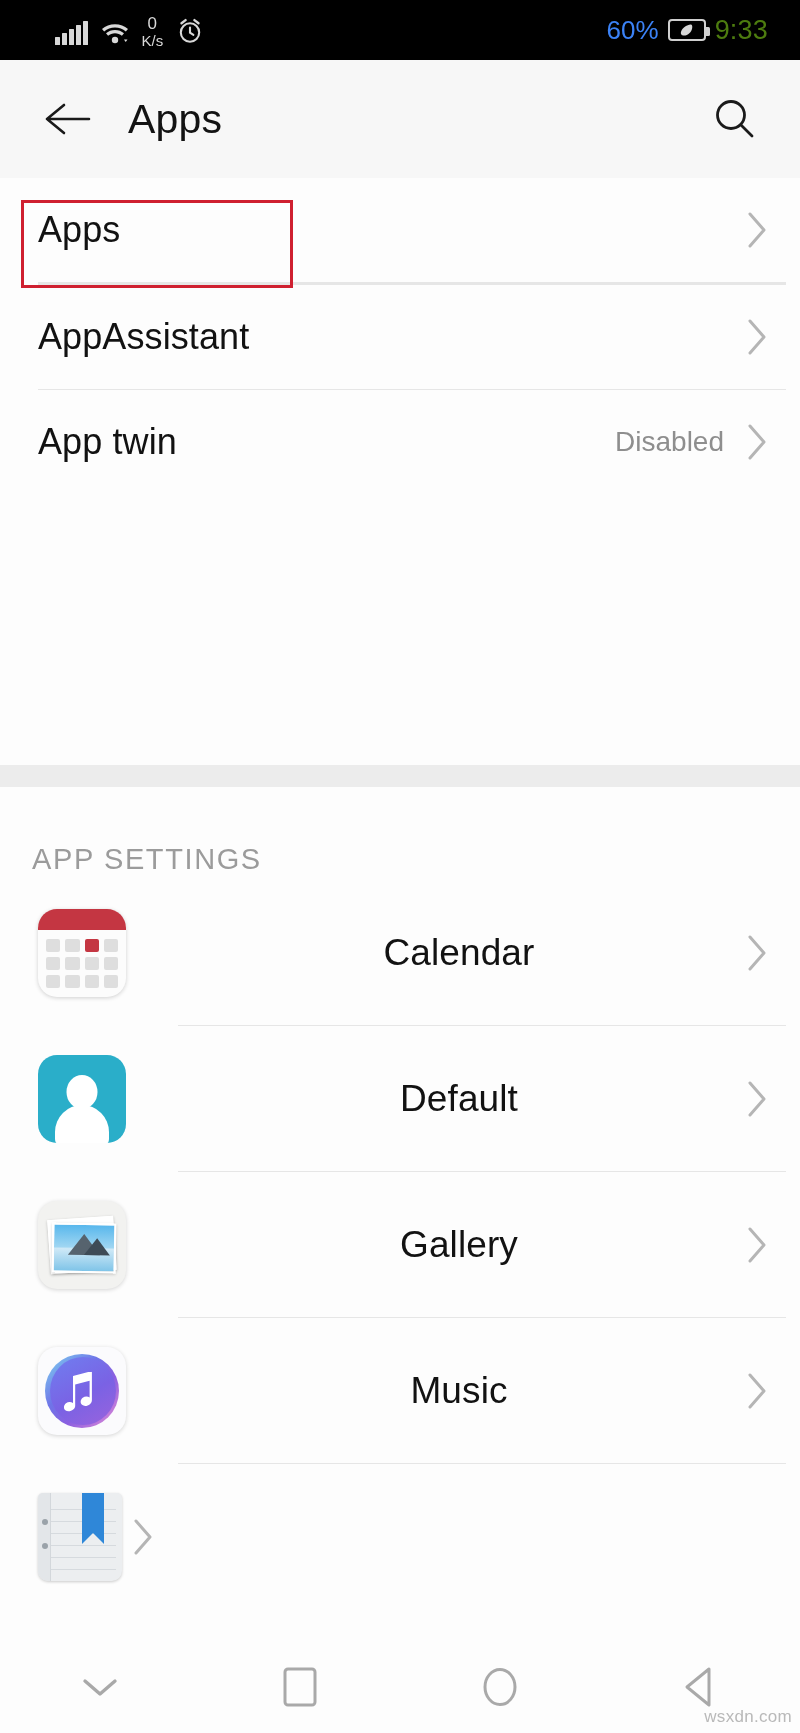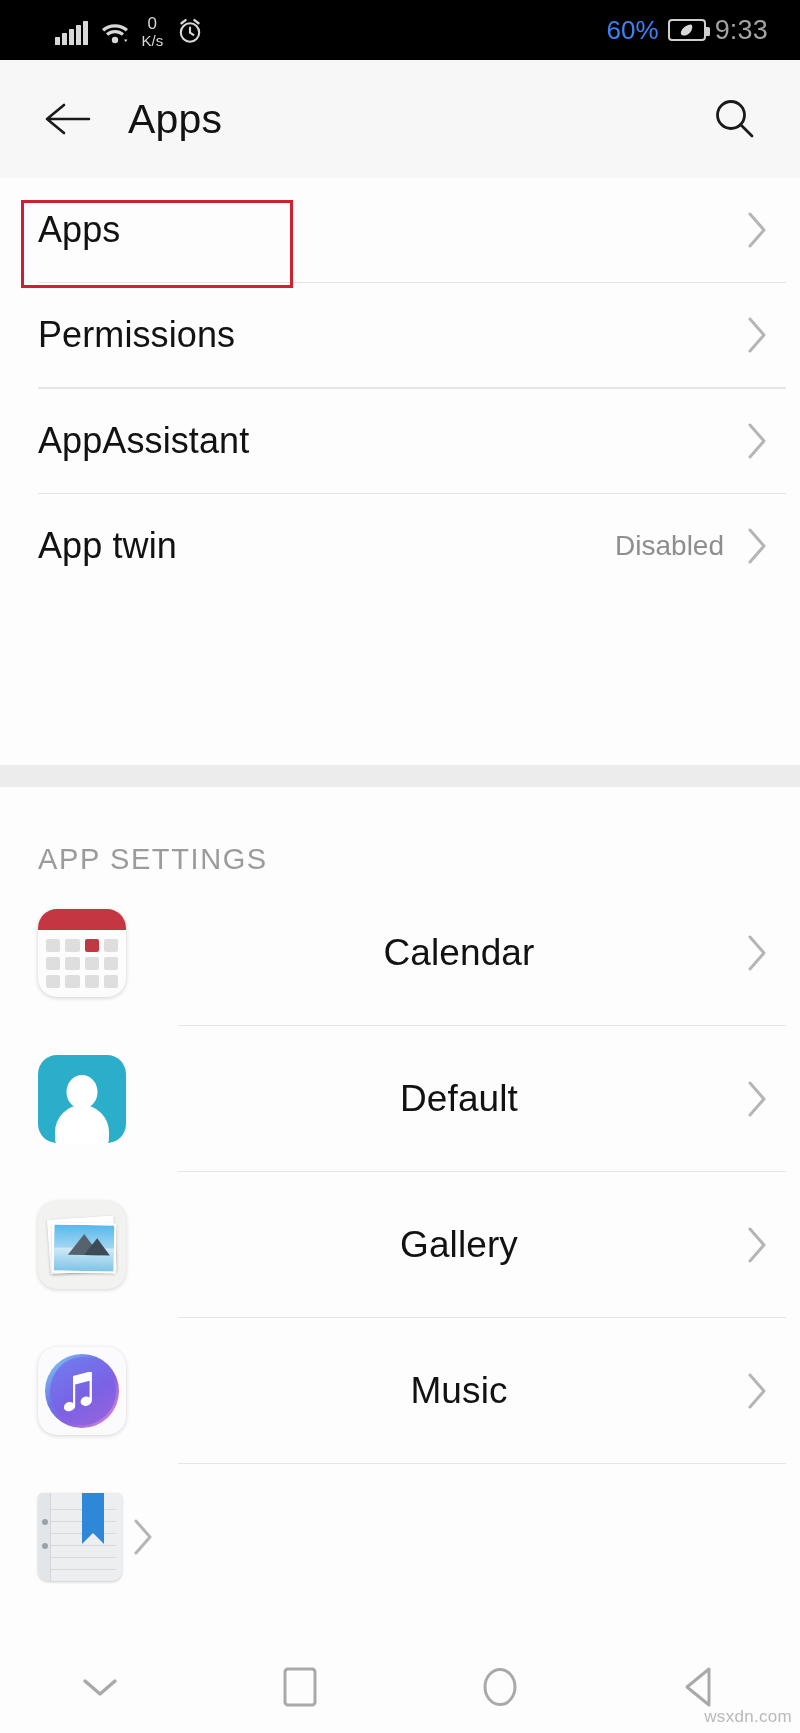--- a/index.html
+++ b/index.html
@@ -12,21 +12,21 @@
   #phone { position:relative; width:800px; height:1733px; background:#fdfdfd; }
 
   
   .statusbar {
     position:absolute; top:0; left:0; width:800px; height:60px;
     background:#000; color:#d8d8d8;
     display:flex; align-items:center;
   }
   .sb-left { display:flex; align-items:flex-end; gap:13px; margin-left:55px; }
   .sb-right { position:absolute; right:32px; display:flex; align-items:center; gap:9px; }
-  .sb-time { font-size:27px; color:#a3a3a3; letter-spacing:0.2px; }
+  .sb-time { font-size:27px; color:#4d7c0f; letter-spacing:0.2px; }
   .sb-batt-pct { font-size:26px; color:#3b82f6; }
 
   .signal { display:flex; align-items:flex-end; gap:2.5px; height:24px; }
   .signal i { width:4.5px; background:#d8d8d8; display:block; border-radius:0.5px; }
   .signal i:nth-child(1){height:8px}
   .signal i:nth-child(2){height:12px}
   .signal i:nth-child(3){height:16px}
   .signal i:nth-child(4){height:20px}
   .signal i:nth-child(5){height:24px}
 
@@ -72,21 +72,21 @@
   .hl-box {
     position:absolute; left:21px; top:22px; width:272px; height:88px;
     border:3px solid #cf2030; pointer-events:none; z-index:5;
   }
 
   
   .band { position:absolute; left:0; width:800px; height:22px; background:#ececec; }
 
   
   .section-hdr {
-    position:absolute; left:38px; font-size:29px; color:#9b9b9b;
+    position:absolute; left:32px; font-size:29px; color:#9b9b9b;
     letter-spacing:1.6px;
   }
   .applist { position:absolute; left:0; width:800px; }
   .app-row {
     position:relative; height:145px; display:flex; align-items:center;
     padding-left:38px; padding-right:26px; background:#fdfdfd;
   }
   .app-icon { flex:0 0 auto; width:88px; height:88px; position:relative; }
   .app-label { font-size:37px; color:#121212; margin-left:52px; flex:1; letter-spacing:0.1px; }
   .app-div { height:1px; background:#e6e6e6; margin-left:178px; margin-right:14px; }
@@ -256,28 +256,20 @@
       <span class="label">Apps</span>
       <span class="chev">
         <svg width="22" height="38" viewBox="0 0 22 38">
             <path d="M4 3 L18 19 L4 35" fill="none" stroke="#b5b5b5" stroke-width="3" stroke-linecap="round" stroke-linejoin="round"></path>
           </svg>
       </span>
       <div class="hl-box"></div>
     </div>
     <div class="rowdiv"></div>
 
-    <div class="row">
-      <span class="label">Permissions</span>
-      <span class="chev">
-        <svg width="22" height="38" viewBox="0 0 22 38">
-            <path d="M4 3 L18 19 L4 35" fill="none" stroke="#b5b5b5" stroke-width="3" stroke-linecap="round" stroke-linejoin="round"></path>
-          </svg>
-      </span>
-    </div>
     <div class="rowdiv"></div>
 
     <div class="rowdiv"></div>
 
     <div class="row">
       <span class="label">AppAssistant</span>
       <span class="chev">
         <svg width="22" height="38" viewBox="0 0 22 38">
             <path d="M4 3 L18 19 L4 35" fill="none" stroke="#b5b5b5" stroke-width="3" stroke-linecap="round" stroke-linejoin="round"></path>
           </svg>

